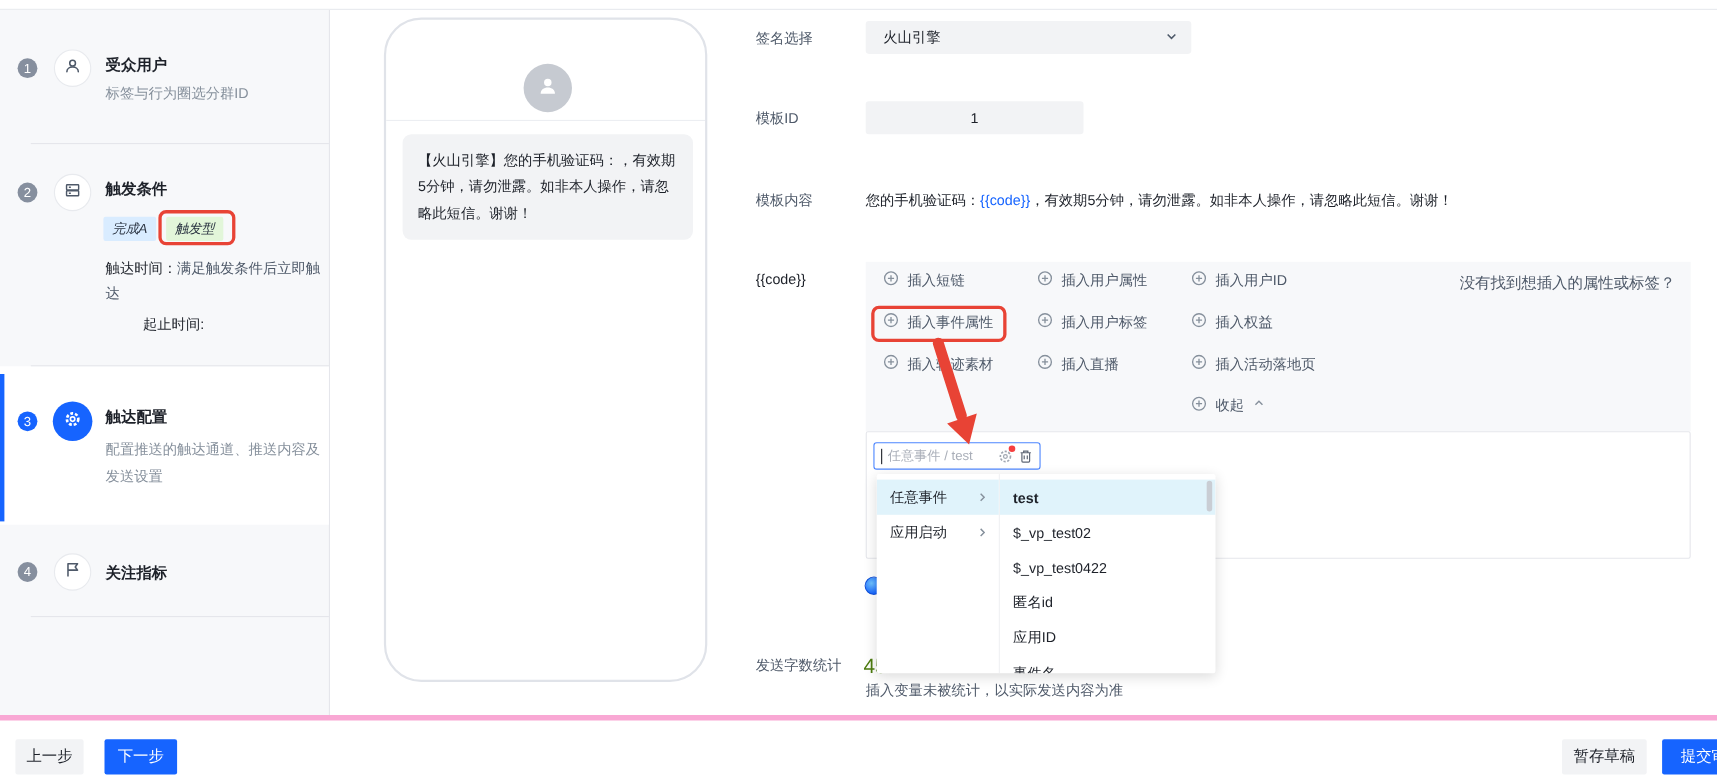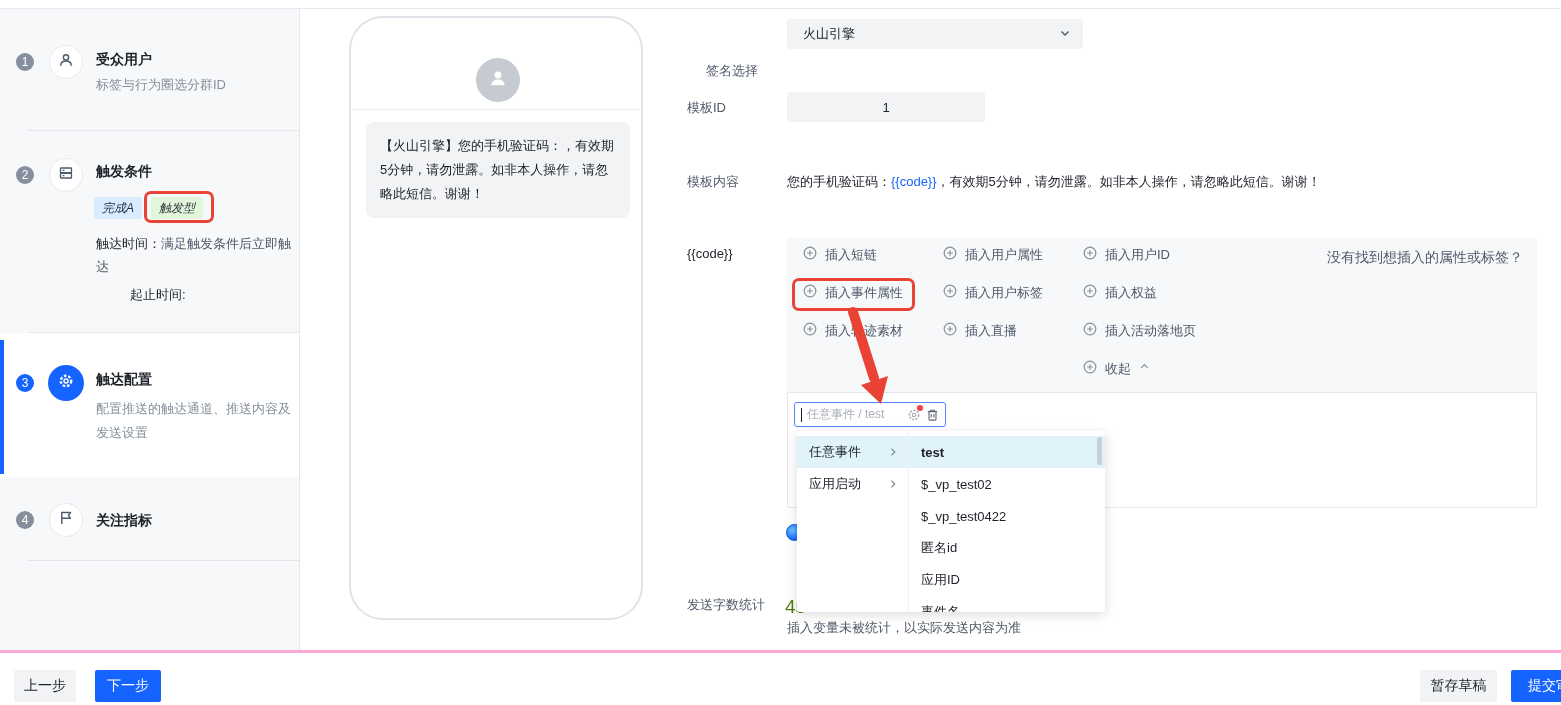--- a/index.html
+++ b/index.html
@@ -72,21 +72,21 @@
   .dd-cat .lbl { flex:1; }
   .dd-opt { height:32px; display:flex; align-items:center; padding:0 12px; font-size:13px; color:#1d2129; cursor:pointer; }
   .dd-sel { background:#e0f3fb; }
   .dd-opt.dd-sel { font-weight:bold; }
   .scroll-thumb { position:absolute; right:3px; top:6px; width:5px; height:28px; border-radius:3px; background:#c9cdd4; }
 
   .count-val { font-size:19px; color:#4d7c0f; }
   .count-note { font-size:13px; color:#4e5969; }
 
   
-  .footer { left:0; top:650px; width:1561px; height:55px; background:#fff; border-top:3px solid #f9a8d4; }
+  .footer { left:0; top:650px; width:1561px; height:55px; background:#fff; border-top:5px solid #f9a8d4; }
   .btn { position:absolute; top:17px; height:32px; border-radius:2px; font-size:14px; border:none;
     display:flex; align-items:center; justify-content:center; cursor:pointer; font-family:inherit; }
   .btn-gray { background:#f2f3f5; color:#1d2129; }
   .btn-blue { background:#1664ff; color:#fff; }
 
   
   .red-box { border:3px solid #e84335; border-radius:7px; z-index:25; background:transparent; }
   .arrow-svg { left:830px; top:300px; z-index:30; }
 </style>
 </head>
@@ -150,21 +150,21 @@
     <div class="avatar">
       <span><svg width="22" height="22" viewBox="0 0 22 22" fill="#fff">
             <circle cx="11" cy="8" r="3.4"></circle>
             <path d="M4.5 18.2c0-3.6 2.9-5.6 6.5-5.6s6.5 2 6.5 5.6z"></path>
           </svg></span>
     </div>
     <div class="phone-header-line"></div>
     <div class="bubble">【火山引擎】您的手机验证码：，有效期5分钟，请勿泄露。如非本人操作，请忽略此短信。谢谢！</div>
   </div>
 
-  <div class="abs flabel" style="left:706px;top:26px;margin-top:36px;">签名选择</div>
+  <div class="abs flabel" style="left:687px;top:26px;">签名选择</div>
   <div class="abs select-box">
     <span class="sel-val">火山引擎</span>
     <span><svg width="12" height="12" viewBox="0 0 12 12" fill="none" stroke="#4e5969" stroke-width="1.4">
           <path d="M2.5 4.4L6 7.9l3.5-3.5"></path>
         </svg></span>
   </div>
 
   <div class="abs flabel" style="left:687px;top:99px;">模板ID</div>
   <div class="abs input-box">
     <span>1</span>

